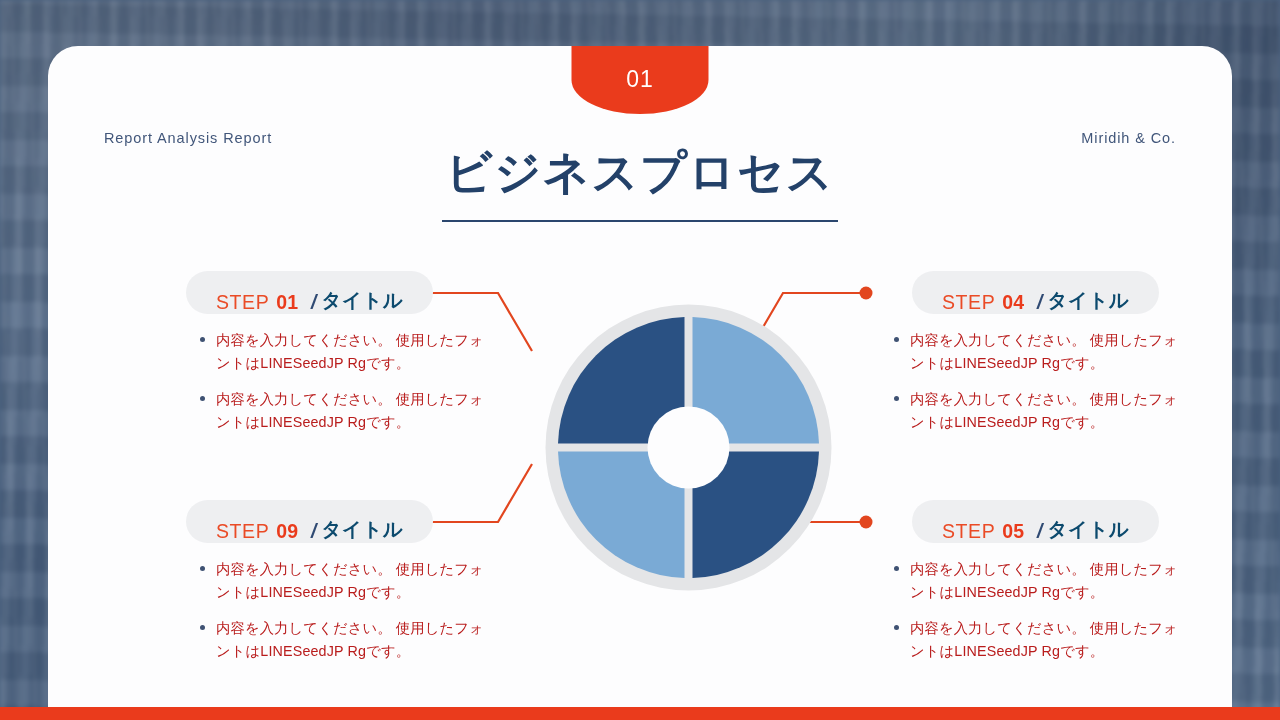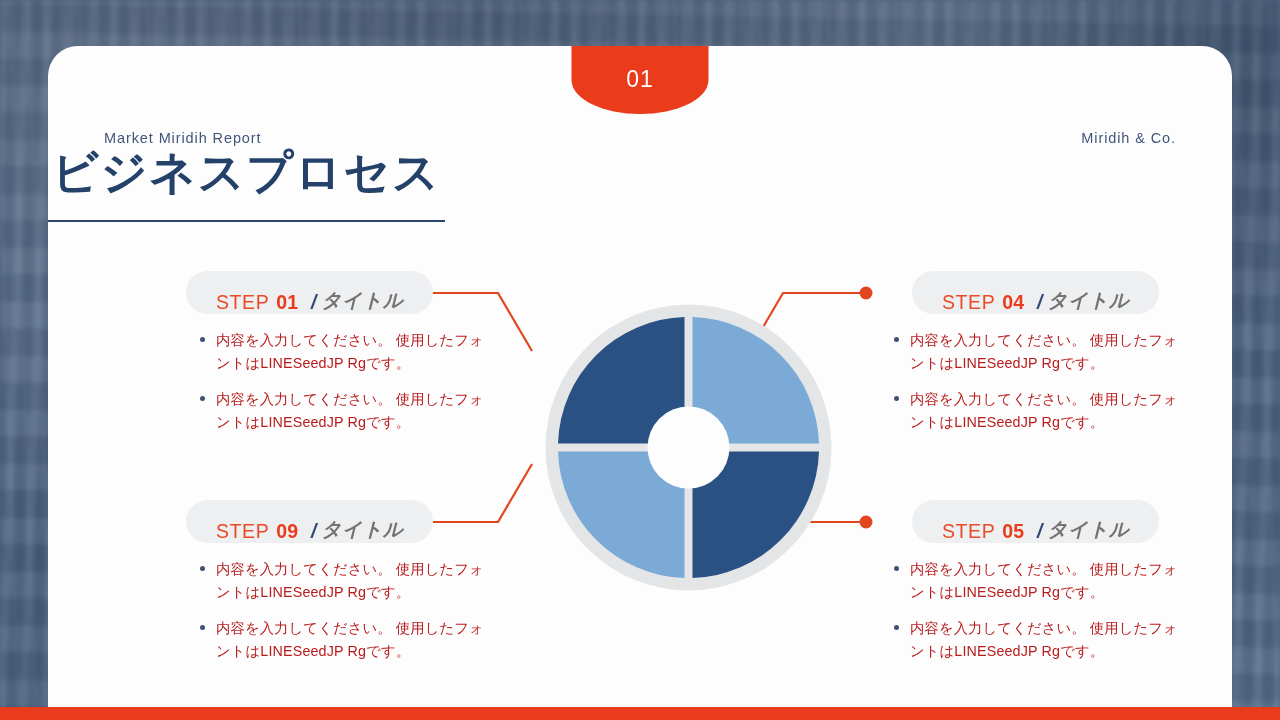--- a/index.html
+++ b/index.html
@@ -69,20 +69,21 @@
     position:absolute; top:84px;
     font-size:14.5px; letter-spacing:.9px; color:#41567a;
     white-space:nowrap;
   }
   #hdr-left { left:56px; }
   #hdr-right{ right:56px; }
 
   
   #title-wrap{
     position:absolute; top:96px; left:0; right:0;
+    text-align:center;
   }
   #title{
     display:inline-block;
     font-size:46px; font-weight:bold; color:#234169;
     letter-spacing:1.5px;
     padding:0 4px 16px 4px;
     border-bottom:2.5px solid #2b466e;
   }
 
   
@@ -102,21 +103,21 @@
     white-space:nowrap;
     padding:0 30px;
     font-size:19.5px;
   }
   .step.left  .pill { margin-left:100px; }
   .step.right .pill { margin-left:94px;  }
 
   .pill .s-word { color:#ea4b26; letter-spacing:.6px; }
   .pill .s-num  { color:#ea3b1c; font-weight:bold; margin-left:7px; }
   .pill .s-sep  { color:#2f4a73; font-weight:bold; margin:0 5px 0 13px; font-style:italic; }
-  .pill .s-ttl  { color:#737373; font-weight:bold; font-style:italic; letter-spacing:.5px;}
+  .pill .s-ttl  { color:#0c4a6e; font-weight:bold; letter-spacing:.5px;}
 
   .bullets{ margin-top:15px; list-style:none; }
   .step.left  .bullets { padding-left:130px; }
   .step.right .bullets { padding-left:92px;  }
   .bullets li{
     position:relative;
     font-size:14.3px; line-height:1.62;
     color:#b91c1c;
     letter-spacing:.15px;
     max-width:268px;
@@ -145,21 +146,21 @@
 <body>
 
 <div id="bg-photo"></div>
 
 <div id="slide-card">
 
   <div id="badge">
     <span>01</span>
   </div>
 
-  <div id="hdr-left">Market Miridih Report</div>
+  <div id="hdr-left">Report Analysis Report</div>
   <div id="hdr-right">Miridih &amp; Co.</div>
 
   <div id="title-wrap">
     <div id="title">ビジネスプロセス</div>
   </div>
 
   <svg id="connectors" viewBox="0 0 1184 661">
 
     <polyline points="368,247 450,247 484,305" fill="none" stroke="#e2461f" stroke-width="2.2"></polyline>
     <circle cx="367" cy="247" r="6.5" fill="#e2461f"></circle>

